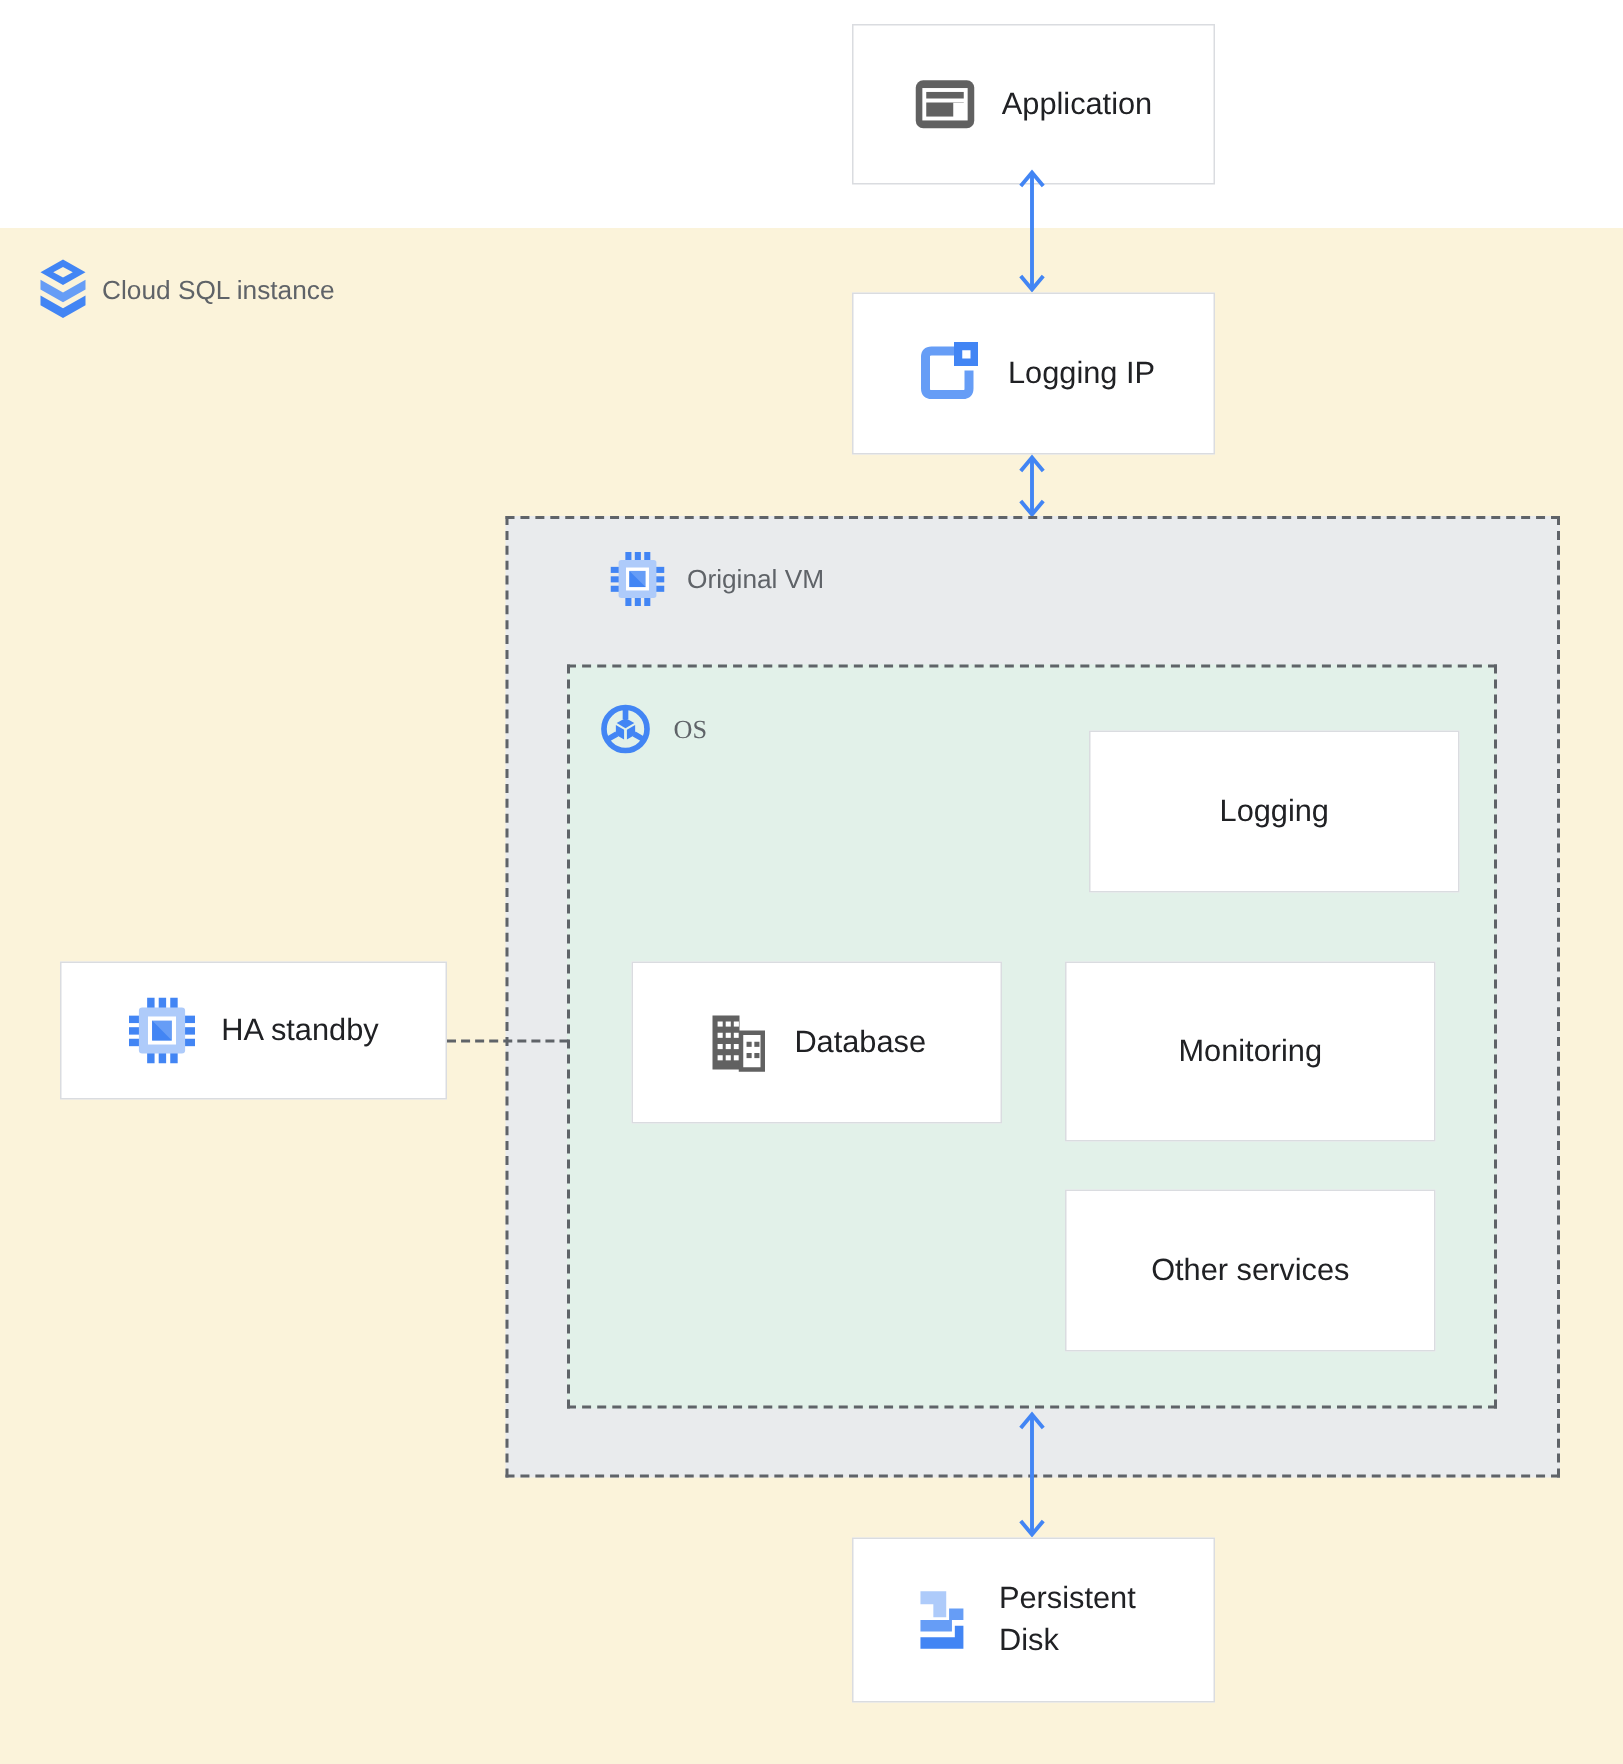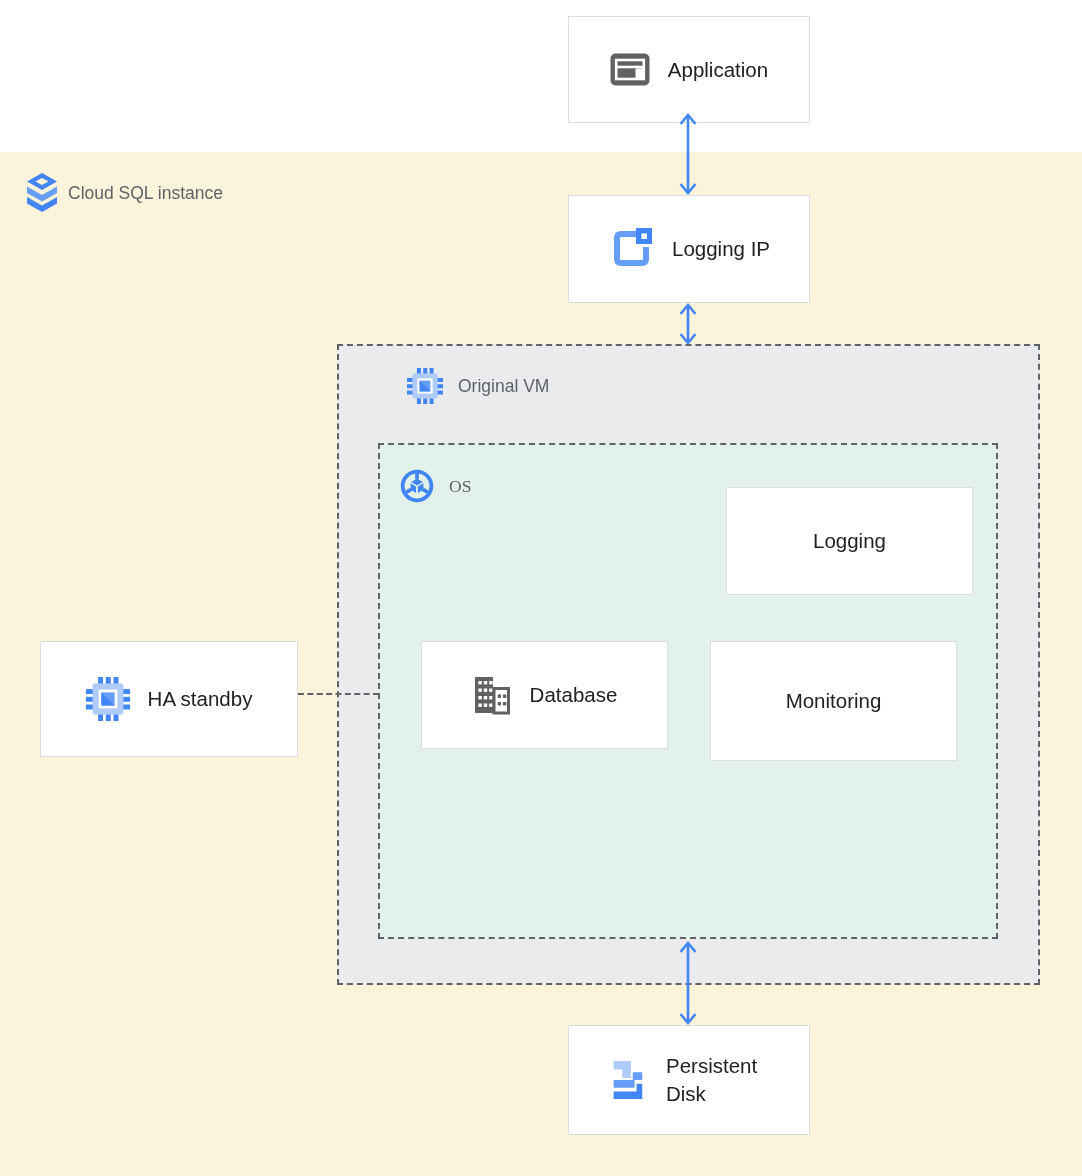--- a/index.html
+++ b/index.html
@@ -204,24 +204,27 @@
               <rect x="30.9" y="27" width="3.4" height="3.4"></rect>
           </g>
         </svg>
         <span class="lbl">Database</span>
       </div>
 
       <div class="node node-monitoring">
         <span class="lbl">Monitoring</span>
       </div>
 
+      <div class="node node-other">
+        <span class="lbl">Other services</span>
+      </div>
     </div>
   </div>
 
-  <div class="node node-ha-standby" style="left:40px; top:641px; width:258px; height:116px;">
+  <div class="node node-ha-standby" style="left:40px; top:641px; width:258px; height:92px;">
     <svg width="44" height="44" viewBox="0 0 40 40">
       <g fill="var(--accent-blue)">
         <rect x="11" y="0" width="4.5" height="7"></rect>
           <rect x="18" y="0" width="4.5" height="7"></rect>
           <rect x="25" y="0" width="4.5" height="7"></rect>
         <rect x="11" y="33" width="4.5" height="7"></rect>
           <rect x="18" y="33" width="4.5" height="7"></rect>
           <rect x="25" y="33" width="4.5" height="7"></rect>
         <rect x="0" y="11" width="7" height="4.5"></rect>
           <rect x="0" y="18" width="7" height="4.5"></rect>

